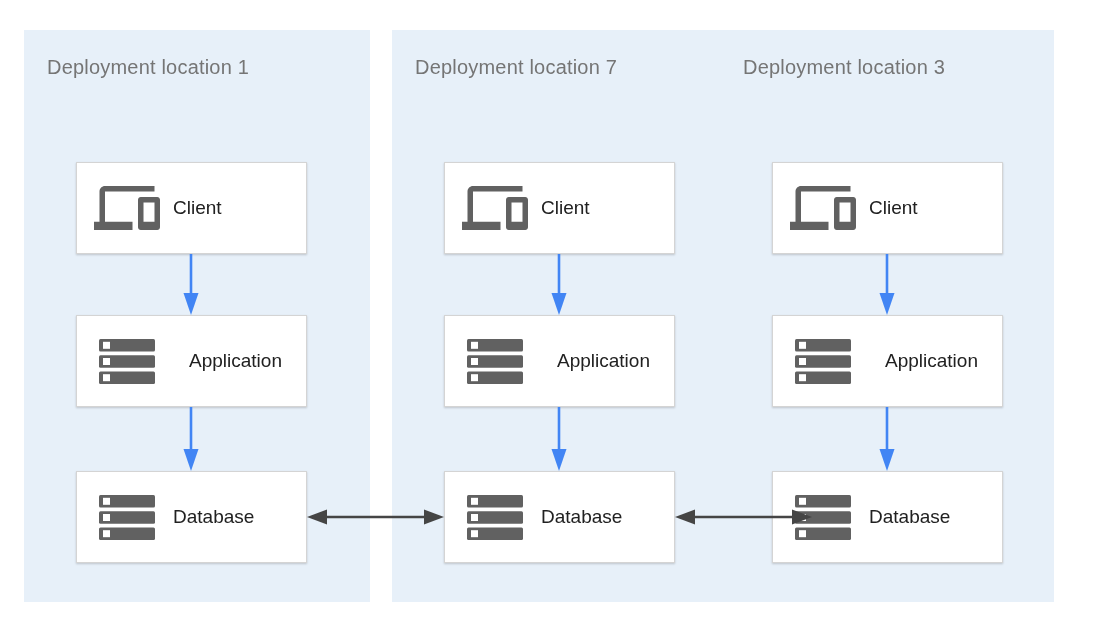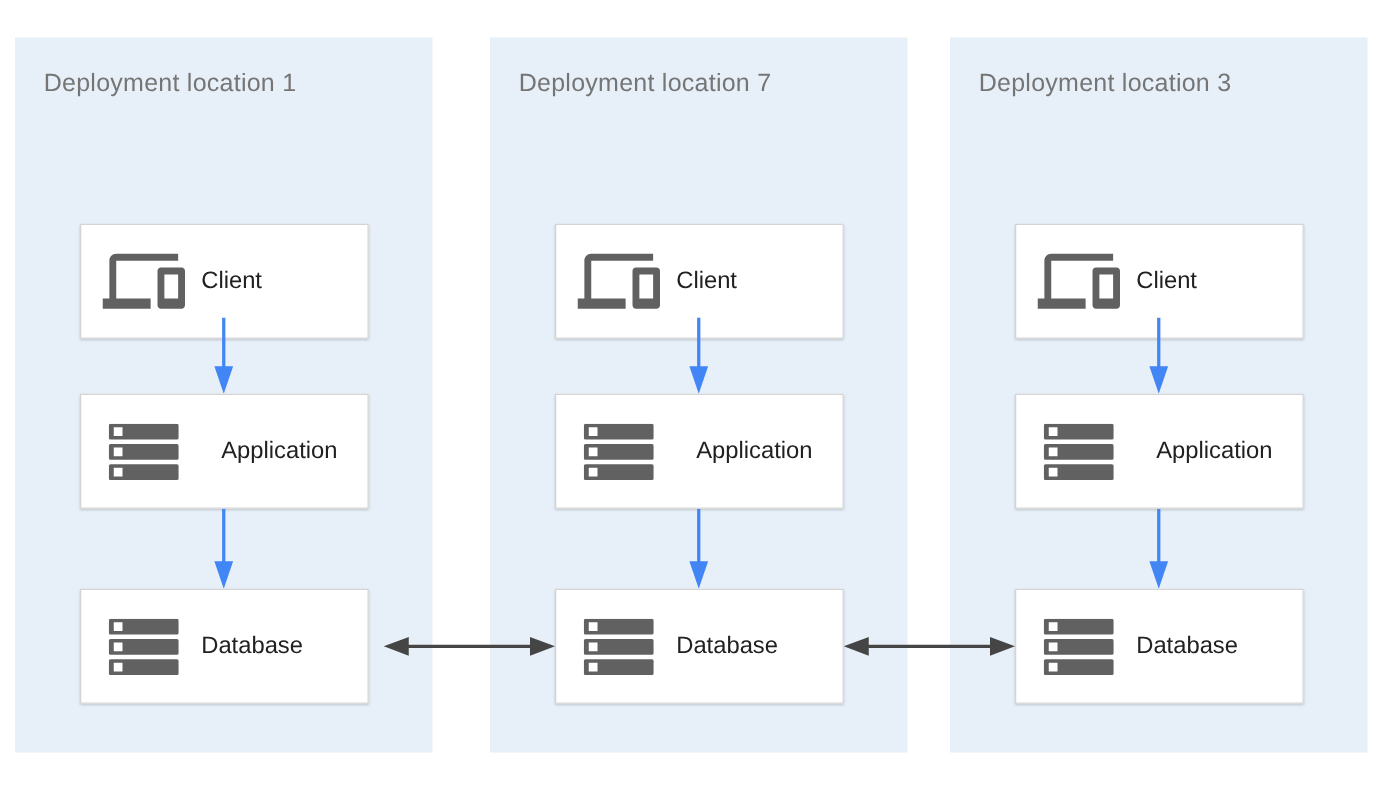--- a/index.html
+++ b/index.html
@@ -11,23 +11,23 @@
     overflow: hidden;
   }
 
   .panel {
     position: absolute;
     top: 30px;
     width: 334px;
     height: 572px;
     background: var(--panel_bg, #E7F0F9);
   }
-  #panel-1 { left: 12px; }
+  #panel-1 { left: 24px; padding-left: 12px; }
   #panel-2 { left: 392px; }
-  #panel-3 { left: 760px; text-align: right; }
+  #panel-3 { left: 720px; text-align: right; }
 
   .panel-title {
     position: absolute;
     top: 24px; left: 23px;
     font-size: 20px;
     line-height: 26px;
     color: var(--title_color, #757575);
     letter-spacing: 0.2px;
     white-space: nowrap;
   }
@@ -37,21 +37,21 @@
     left: 52px;
     width: 229px;
     height: 90px;
     background: var(--box_bg, #FFFFFF);
     border: 1px solid var(--box_border, #D4D4D4);
     box-shadow: 0 1px 2px rgba(0,0,0,0.18);
     display: flex;
     align-items: center;
     box-sizing: content-box;
   }
-  .node.client      { top: 132px; margin-top: 17px; }
+  .node.client      { top: 132px; }
   .node.application { top: 285px; gap: 16px; }
   .node.database    { top: 441px; }
 
   .icon-slot {
     margin-left: 16px;
     width: 68px;
     display: flex;
     align-items: center;
     justify-content: center;
     flex: none;

